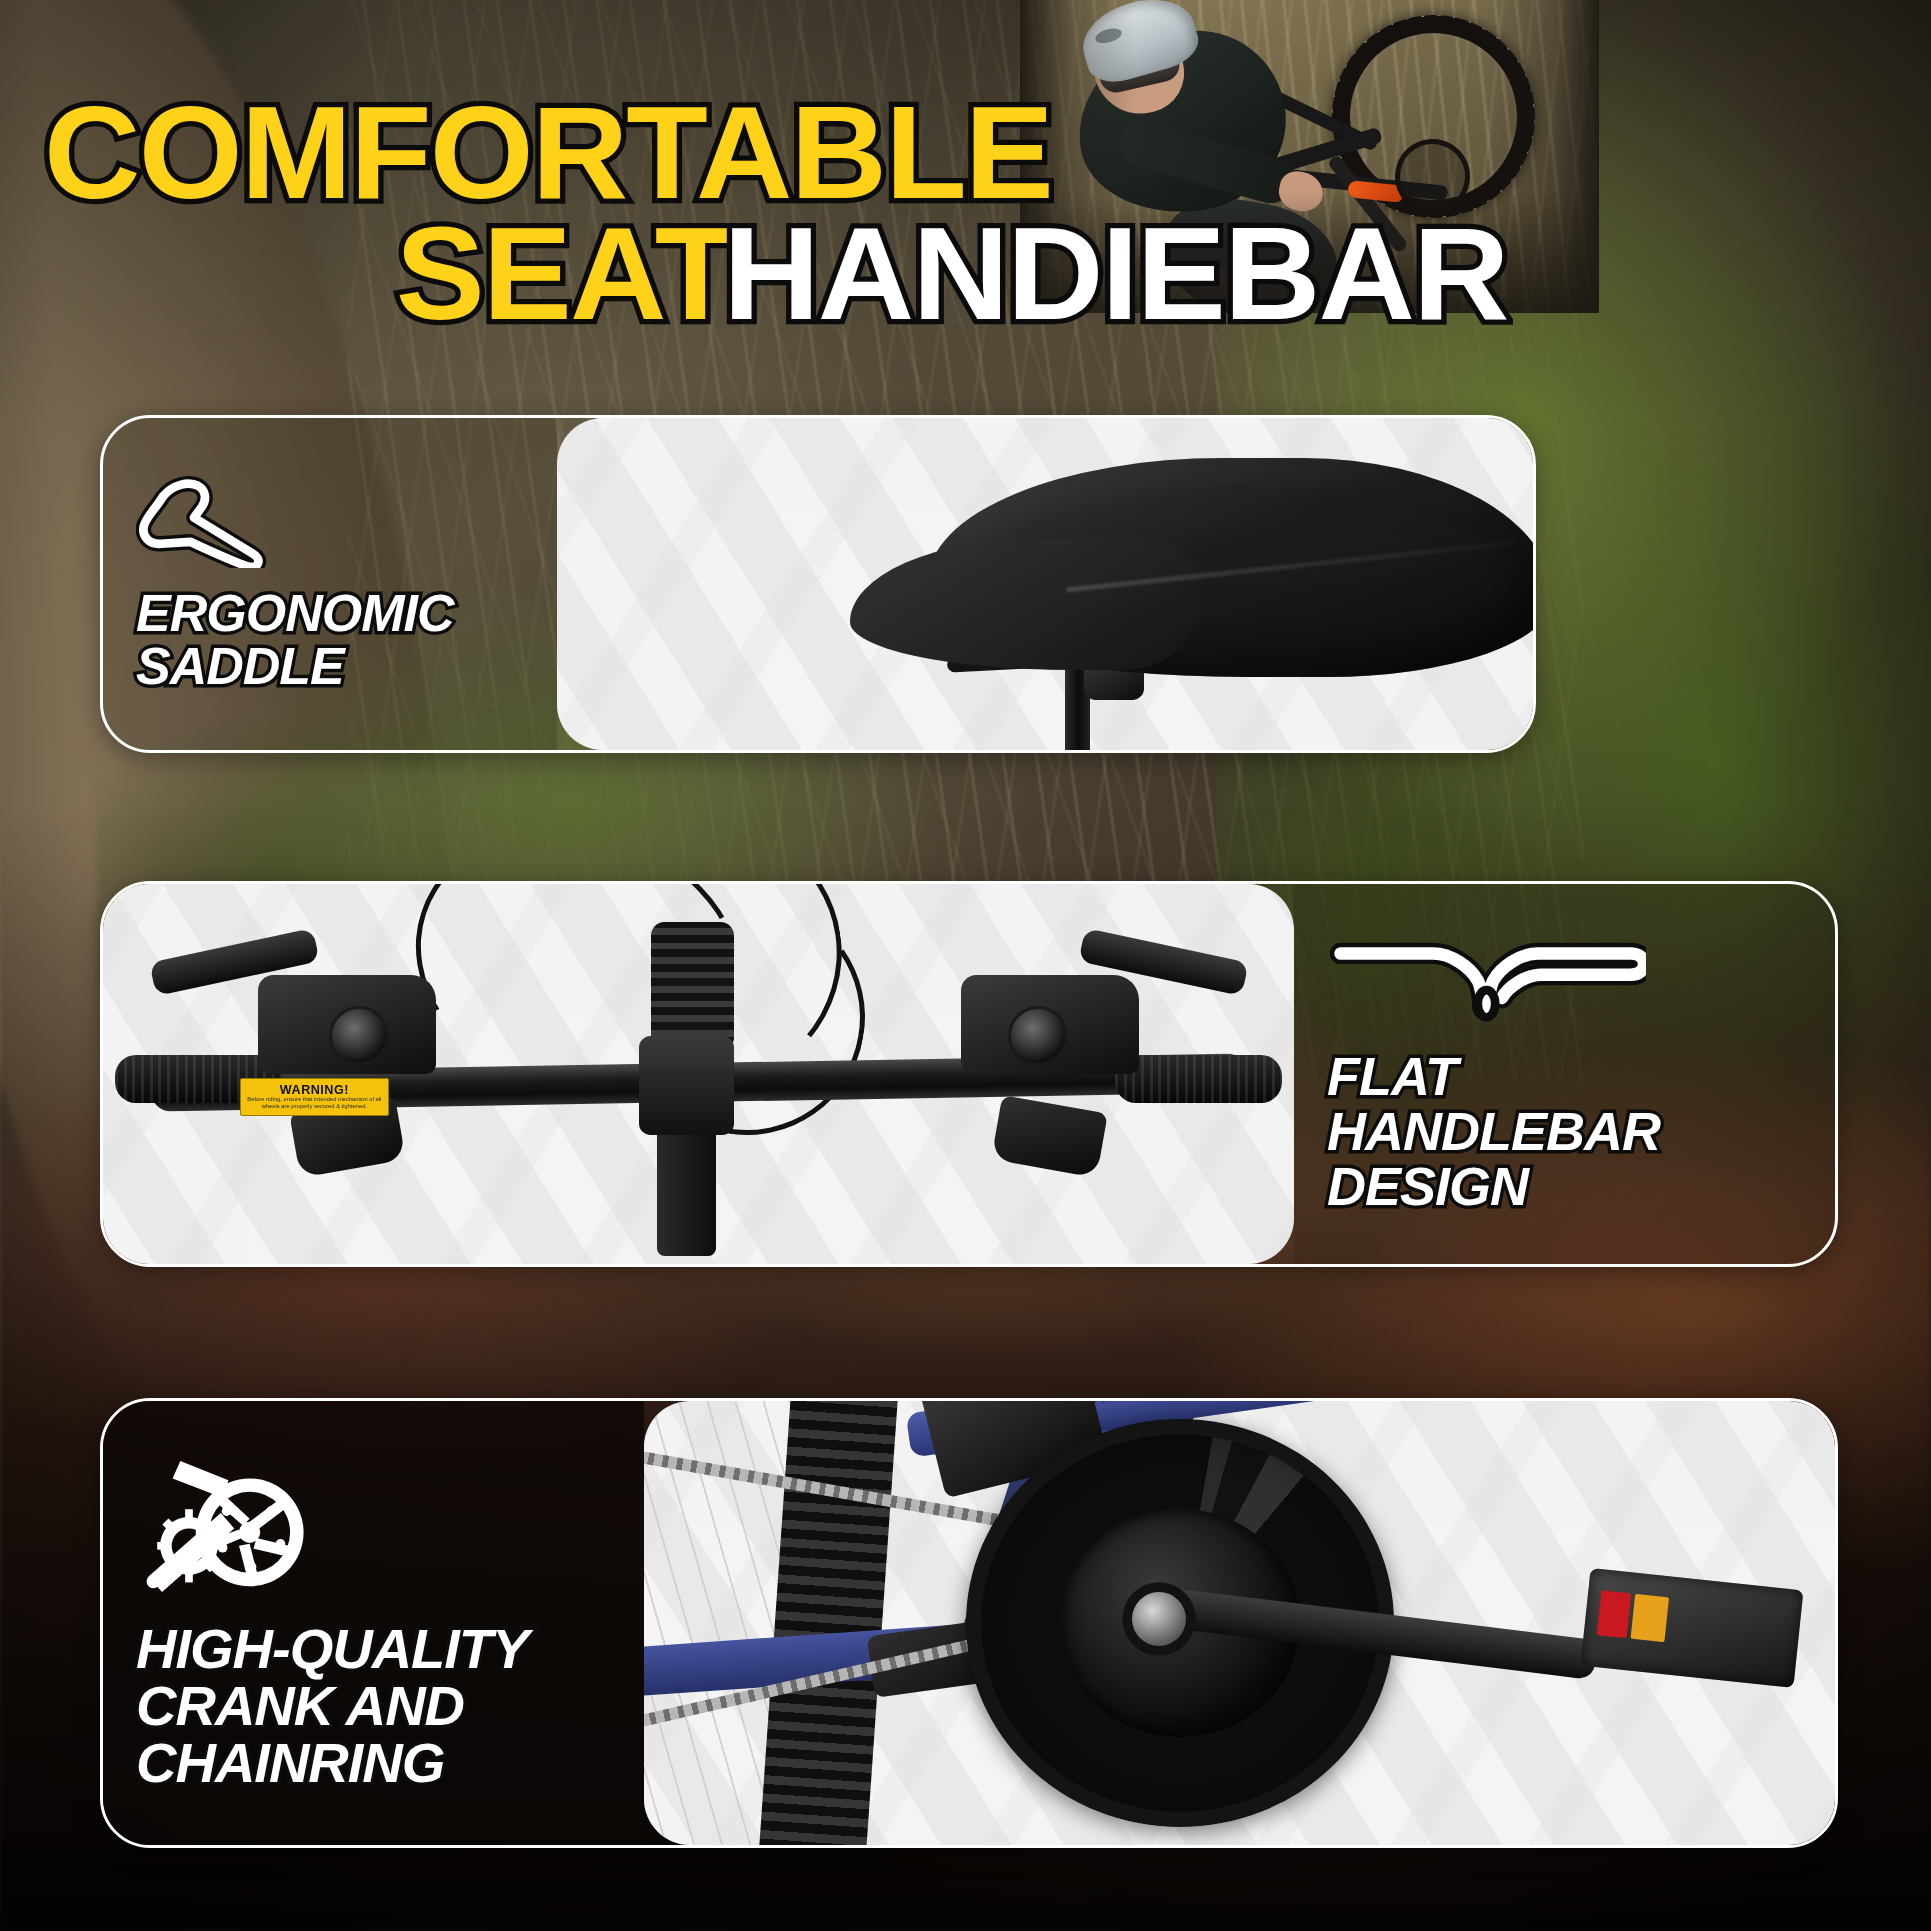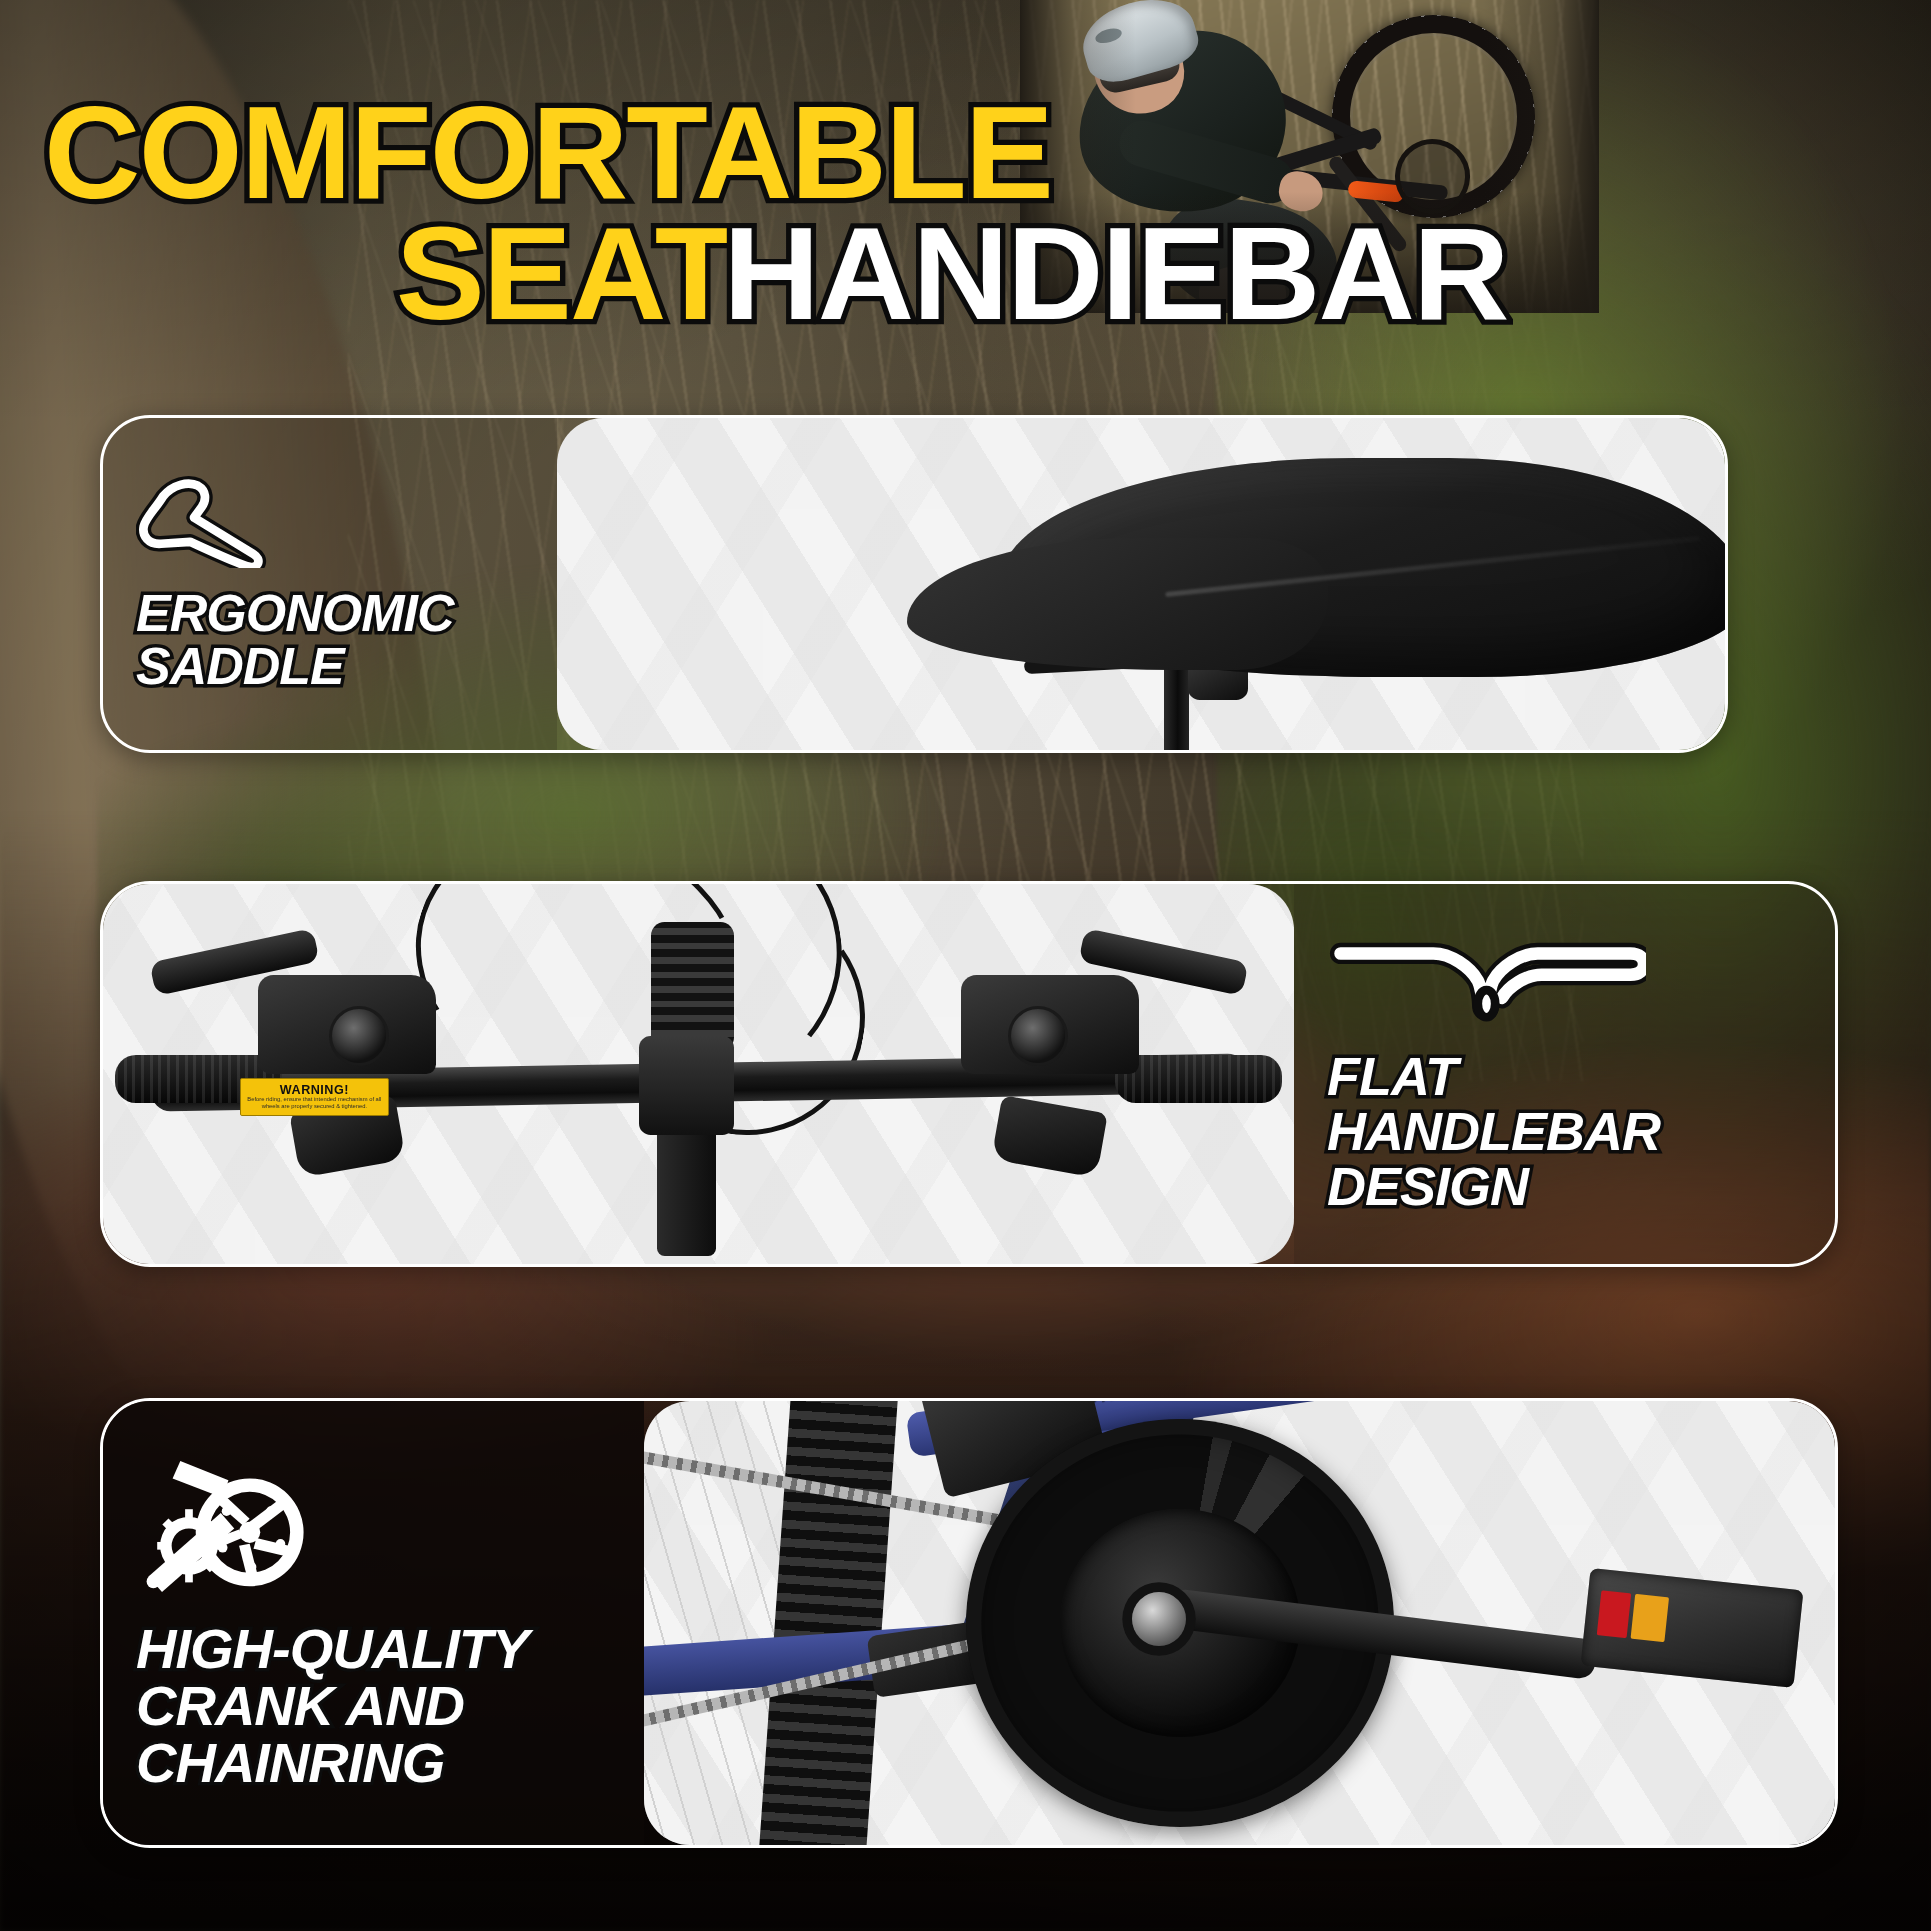--- a/index.html
+++ b/index.html
@@ -168,21 +168,21 @@
 
   
   .card{
     position:absolute; z-index:20;
     border:3.9px solid #ffffff;
     border-radius:50px;
     overflow:hidden;
     display:flex;
     box-shadow:0 5.8px 25px rgba(0,0,0,.35);
   }
-  .card-1{ left:100px; top:415px; width:1628px; height:338px; }
+  .card-1{ left:100px; top:415px; width:1436px; height:338px; }
   .card-2{ left:100px; top:881px; width:1738px; height:386px; }
   .card-3{ left:100px; top:1398px; width:1738px; height:450px; }
 
   
   .card-label{
     position:relative; flex:0 0 auto; display:flex; flex-direction:column;
     justify-content:center; padding:25px 33px;
   }
   .card-label.dark{ background:rgba(12,8,6,.80); }
   .card-label.clear{ background:rgba(30,24,16,.18); }

